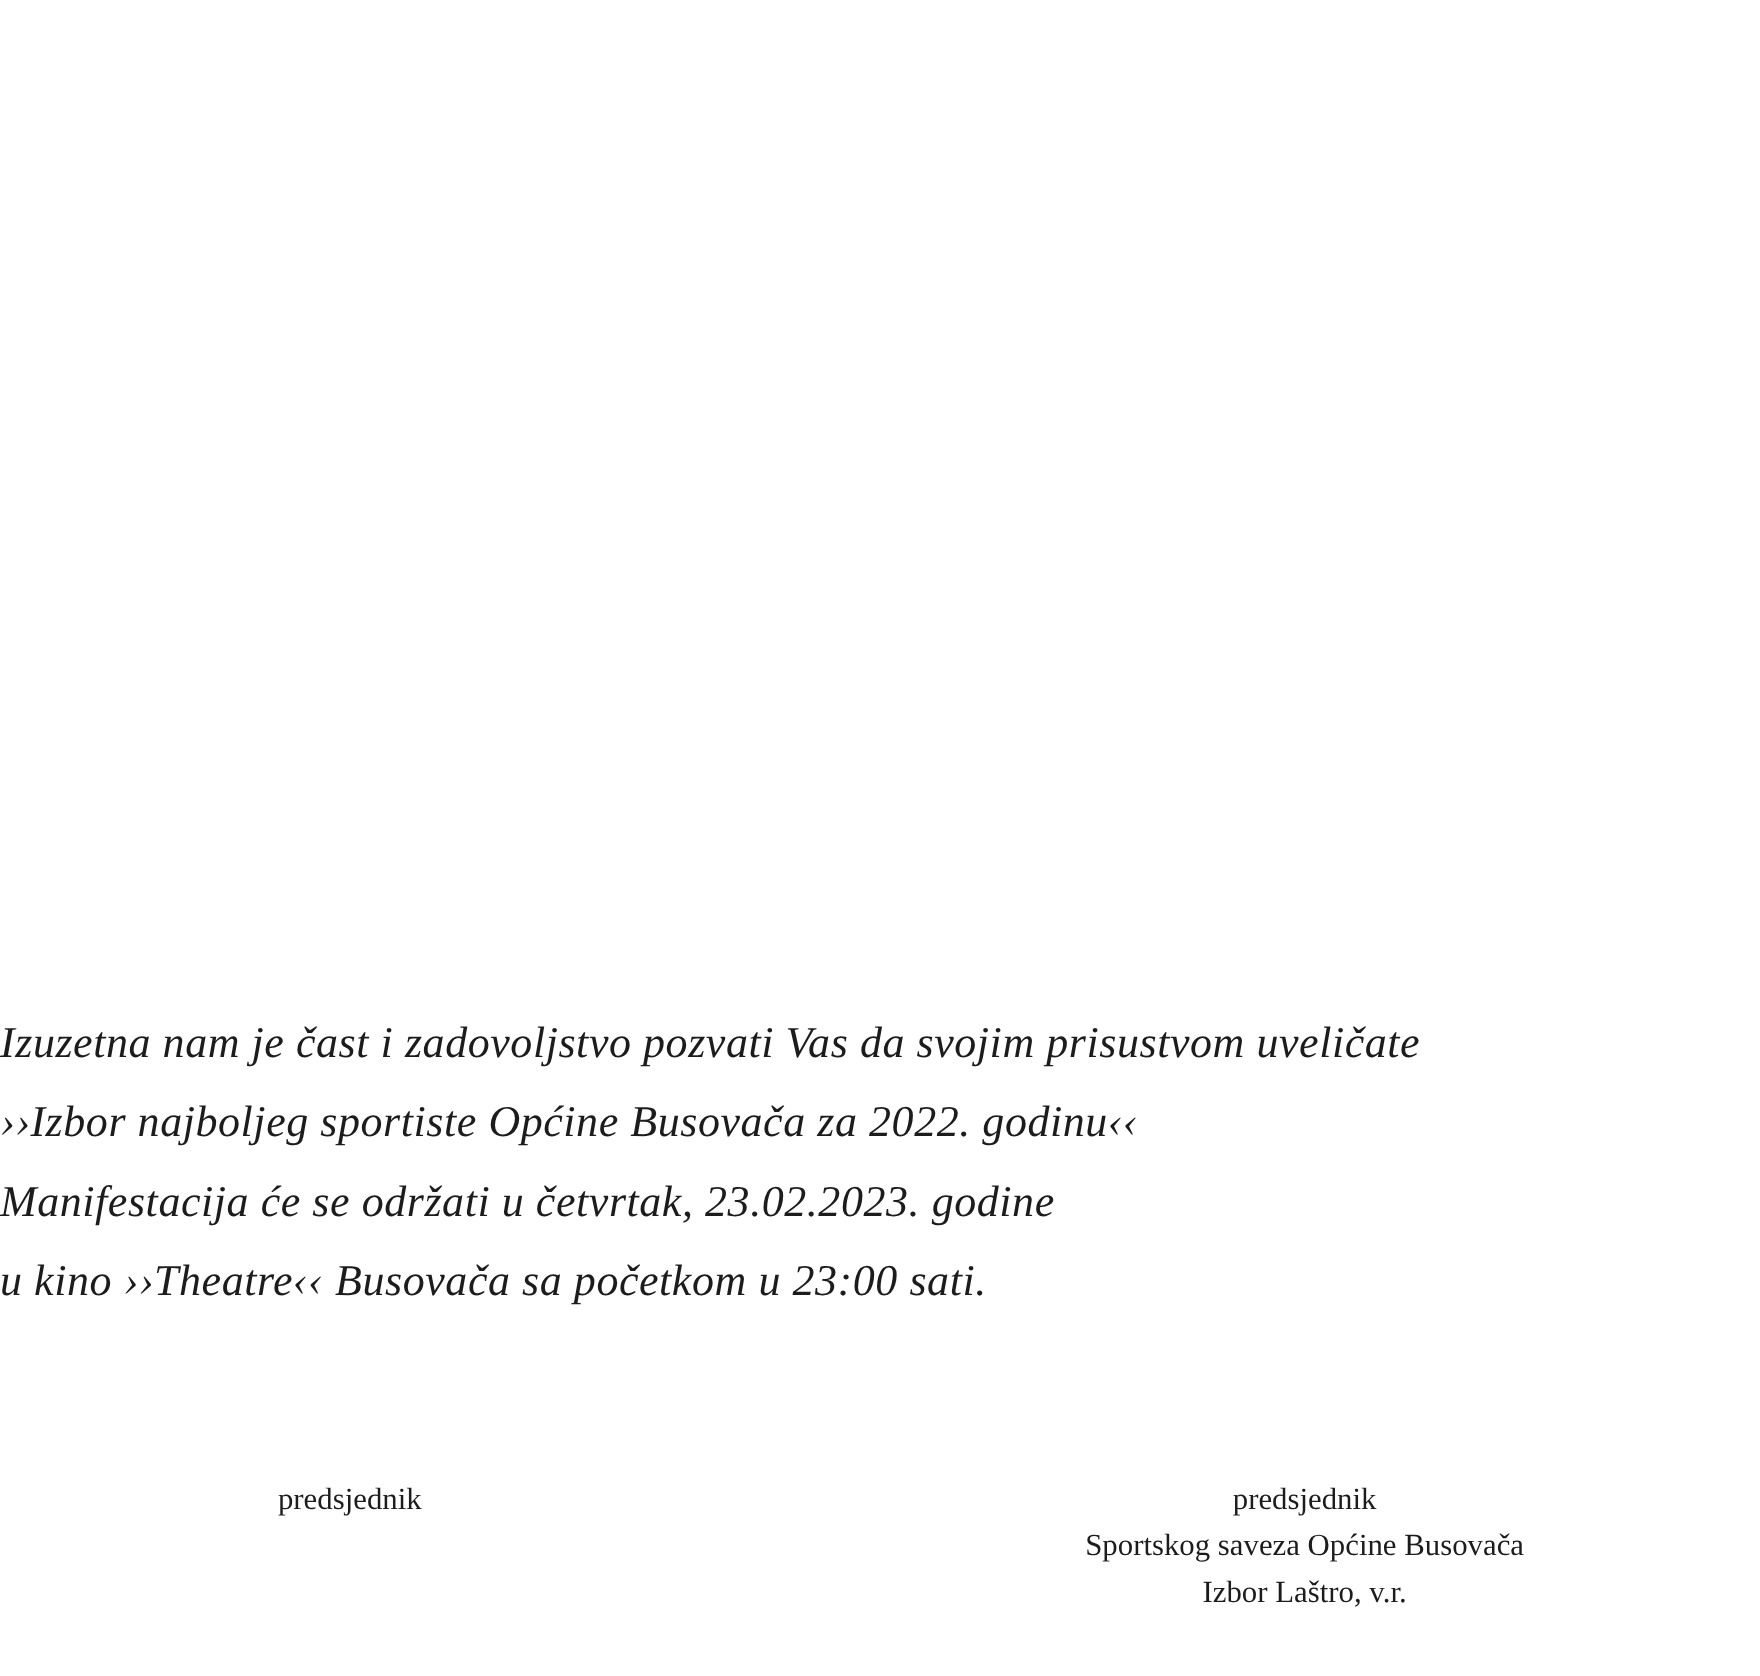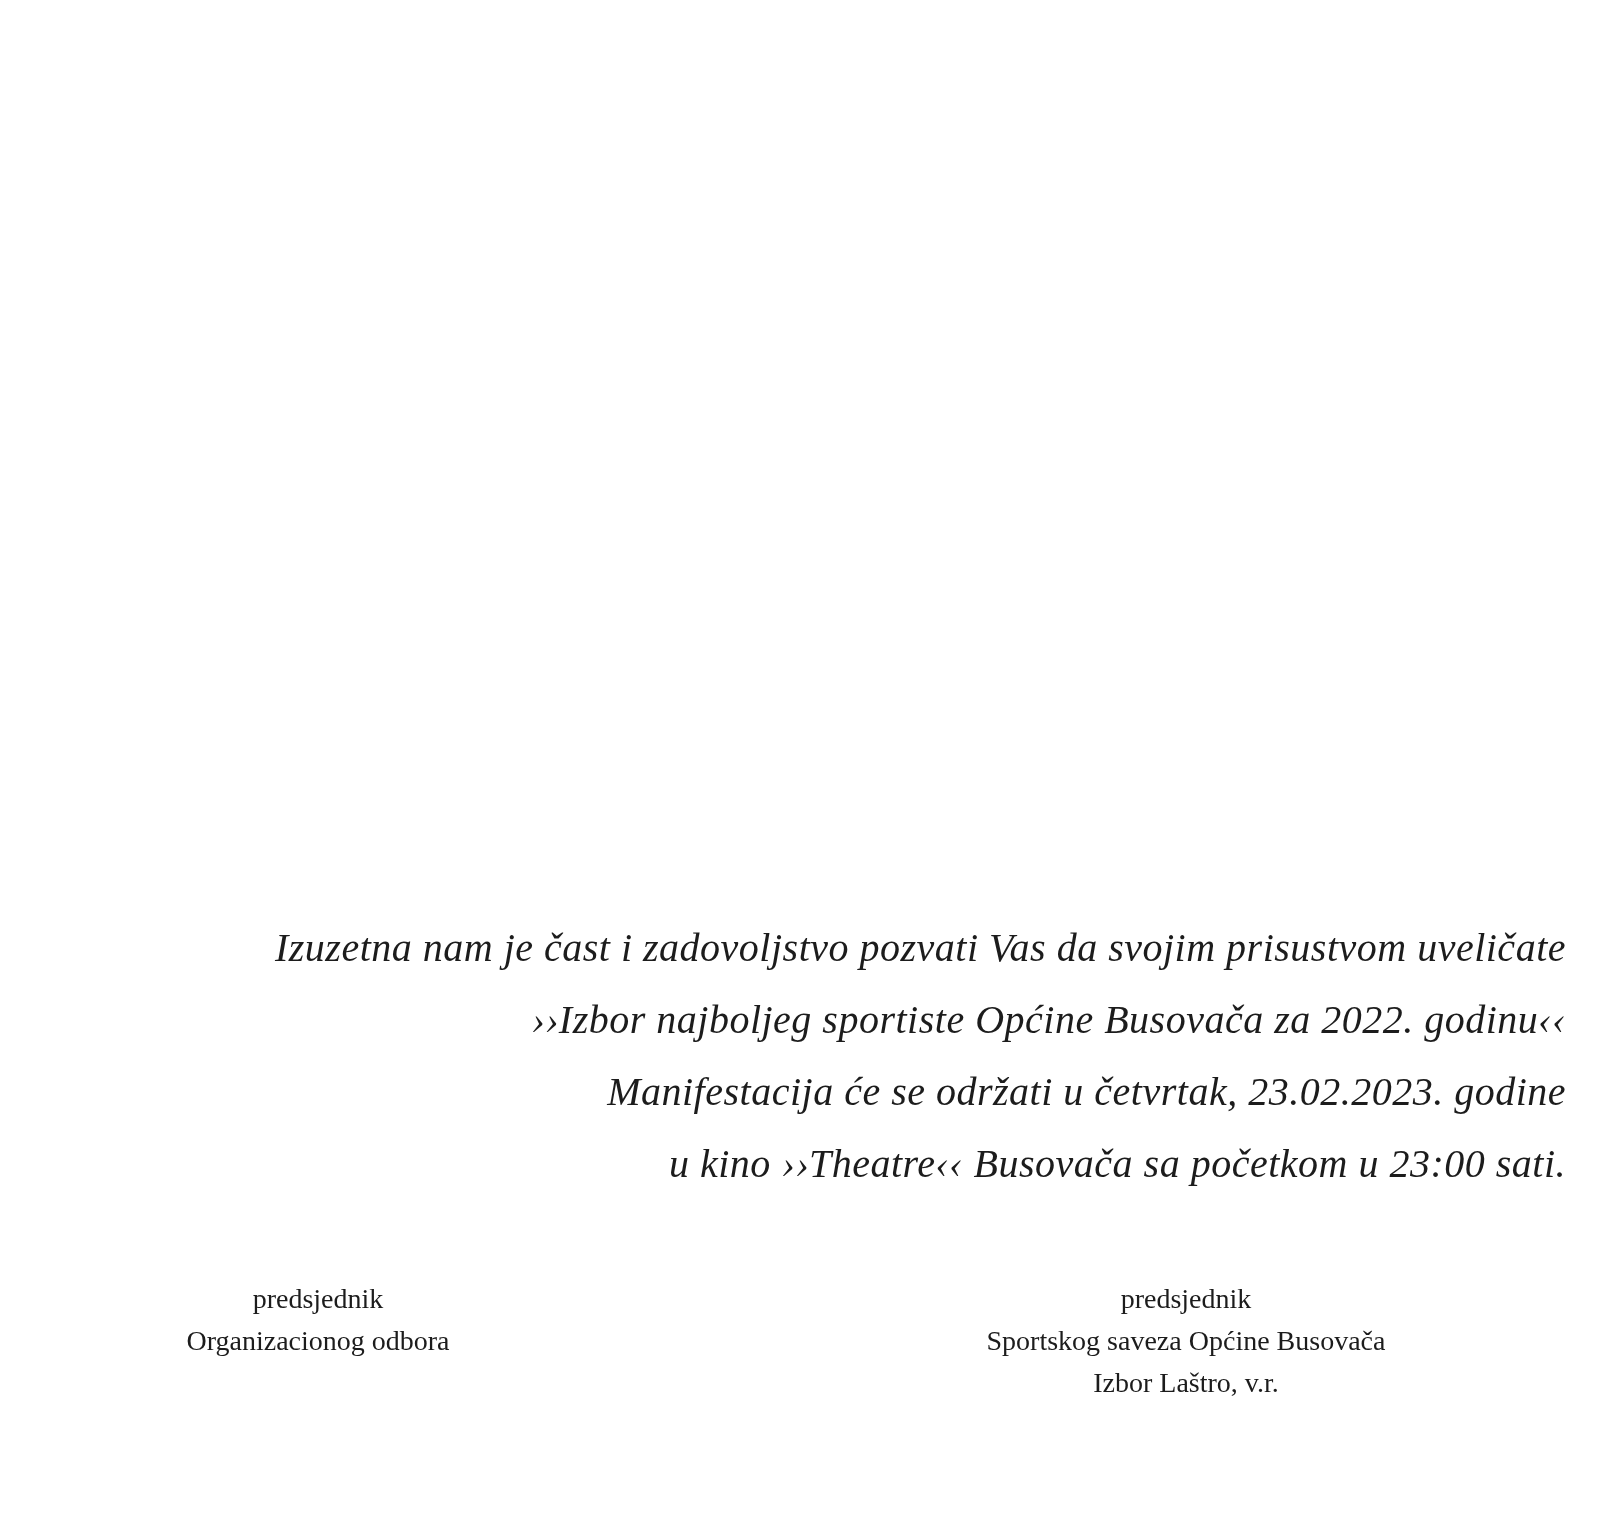--- a/index.html
+++ b/index.html
@@ -18,32 +18,32 @@
   .page {
     position: absolute;
     inset: 0;
     background: #ffffff;
   }
   .invitation-block {
     position: absolute;
     top: 912px;
     left: 0;
     width: 1566px; 
-    text-align: right;
+    text-align: left;
   }
   .invitation-line {
     font-style: italic;
     font-size: 40px;
     line-height: 72px;
     letter-spacing: 0.5px;
     white-space: nowrap;
   }
   .signatures {
     position: absolute;
-    top: 1278px;
+    top: 1343px;
     left: 0;
     width: 1600px;
     height: 130px;
   }
   .signature {
     position: absolute;
     top: 0;
     text-align: center;
     font-size: 28px;
     line-height: 42px;
@@ -70,21 +70,20 @@
     <div class="invitation-line">Izuzetna nam je čast i zadovoljstvo pozvati Vas da svojim prisustvom uveličate</div>
     <div class="invitation-line">››Izbor najboljeg sportiste Općine Busovača za 2022. godinu‹‹</div>
     <div class="invitation-line">Manifestacija će se održati u četvrtak, 23.02.2023. godine</div>
     <div class="invitation-line">u kino ››Theatre‹‹ Busovača sa početkom u 23:00 sati.</div>
   </div>
 
   <div class="signatures">
 
     <div class="signature signature-left">
       <div class="sig-line">predsjednik</div>
-      <div class="sig-line">Organizacionog odbora</div>
     </div>
 
     <div class="signature signature-right">
       <div class="sig-line">predsjednik</div>
       <div class="sig-line">Sportskog saveza Općine Busovača</div>
       <div class="sig-line">Izbor Laštro, v.r.</div>
     </div>
 
   </div>
 

